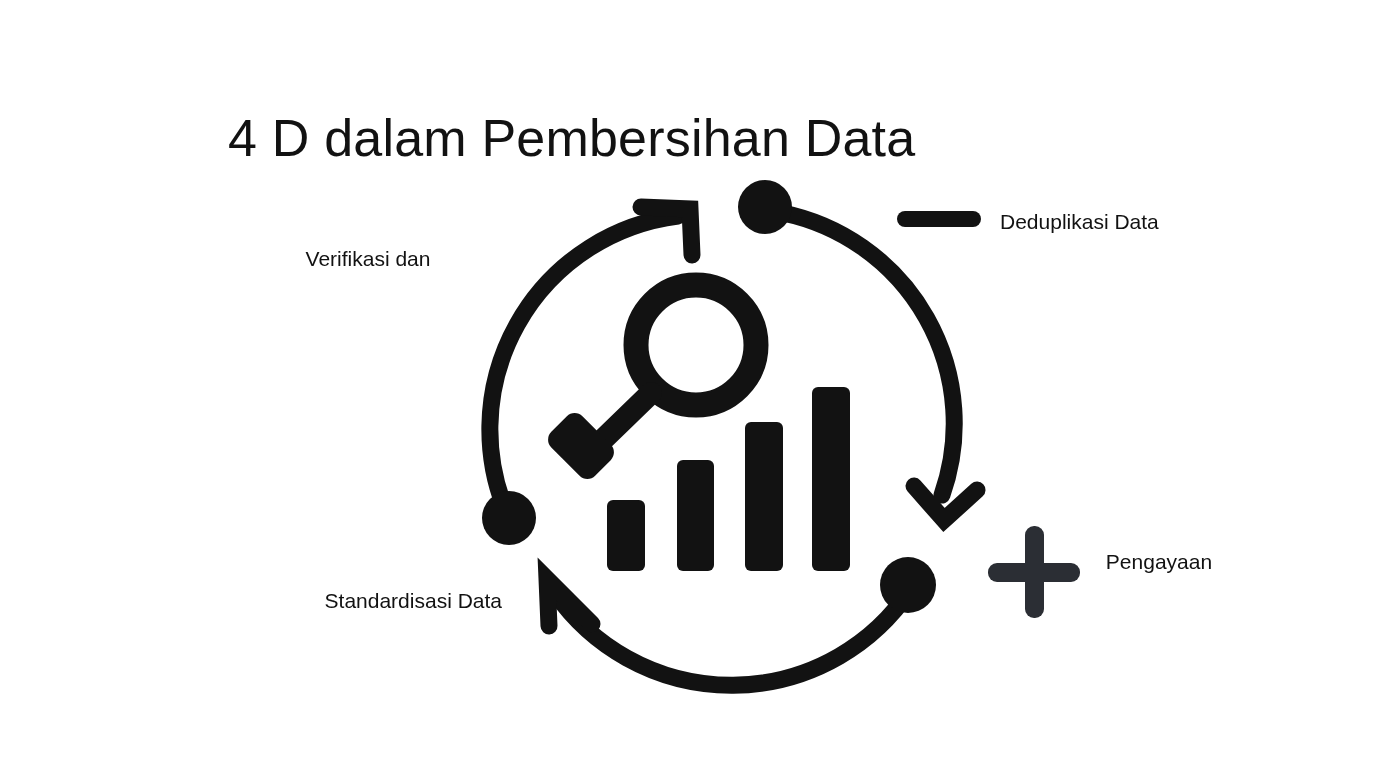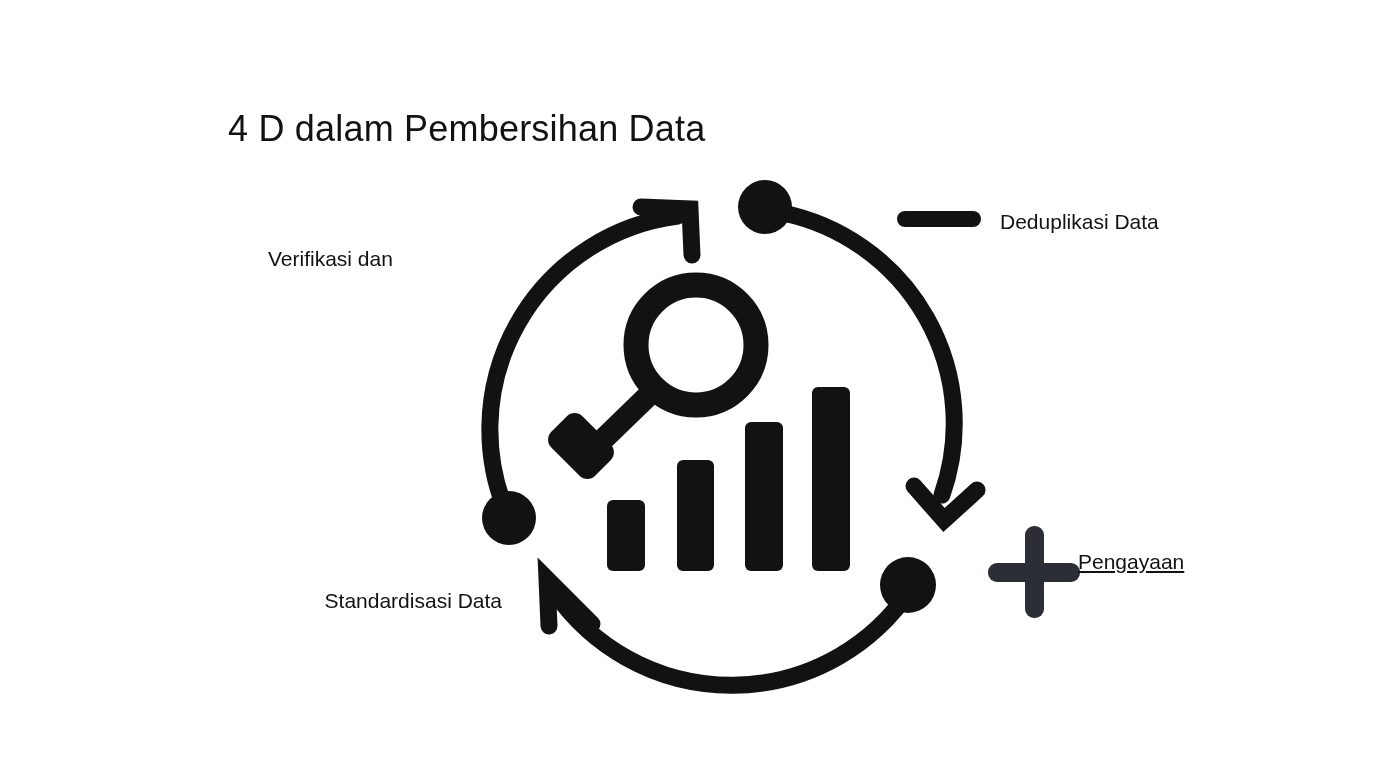--- a/index.html
+++ b/index.html
@@ -18,56 +18,56 @@
   .stage {
     position: absolute;
     left: 0; top: 0;
     width: 1376px;
     height: 768px;
   }
   .slide-title {
     position: absolute;
     left: 228px;
     top: 108px;
-    font-size: 36px;
+    font-size: 52px;
     font-weight: 400;
     letter-spacing: 0.2px;
     color: #121212;
     white-space: nowrap;
   }
   .label {
     position: absolute;
     font-size: 21px;
     font-weight: 400;
     color: #121212;
     line-height: 1.52;
   }
   .label-verification {
     left: 268px;
     top: 243px;
     width: 200px;
+    text-align: center;
   }
   .label-standardization {
     left: 232px;
     top: 585px;
     width: 270px;
     text-align: right;
     white-space: nowrap;
   }
   .label-dedup {
     left: 1000px;
     top: 206px;
     white-space: nowrap;
   }
   .label-enrichment {
     left: 1078px;
     top: 546px;
     width: 162px;
-    text-align: left;
-    text-decoration: underline;
+    text-align: center;
   }
   .minus-icon {
     position: absolute;
     left: 897px;
     top: 211px;
     width: 84px;
     height: 16px;
     background: #121212;
     border-radius: 8px;
   }

